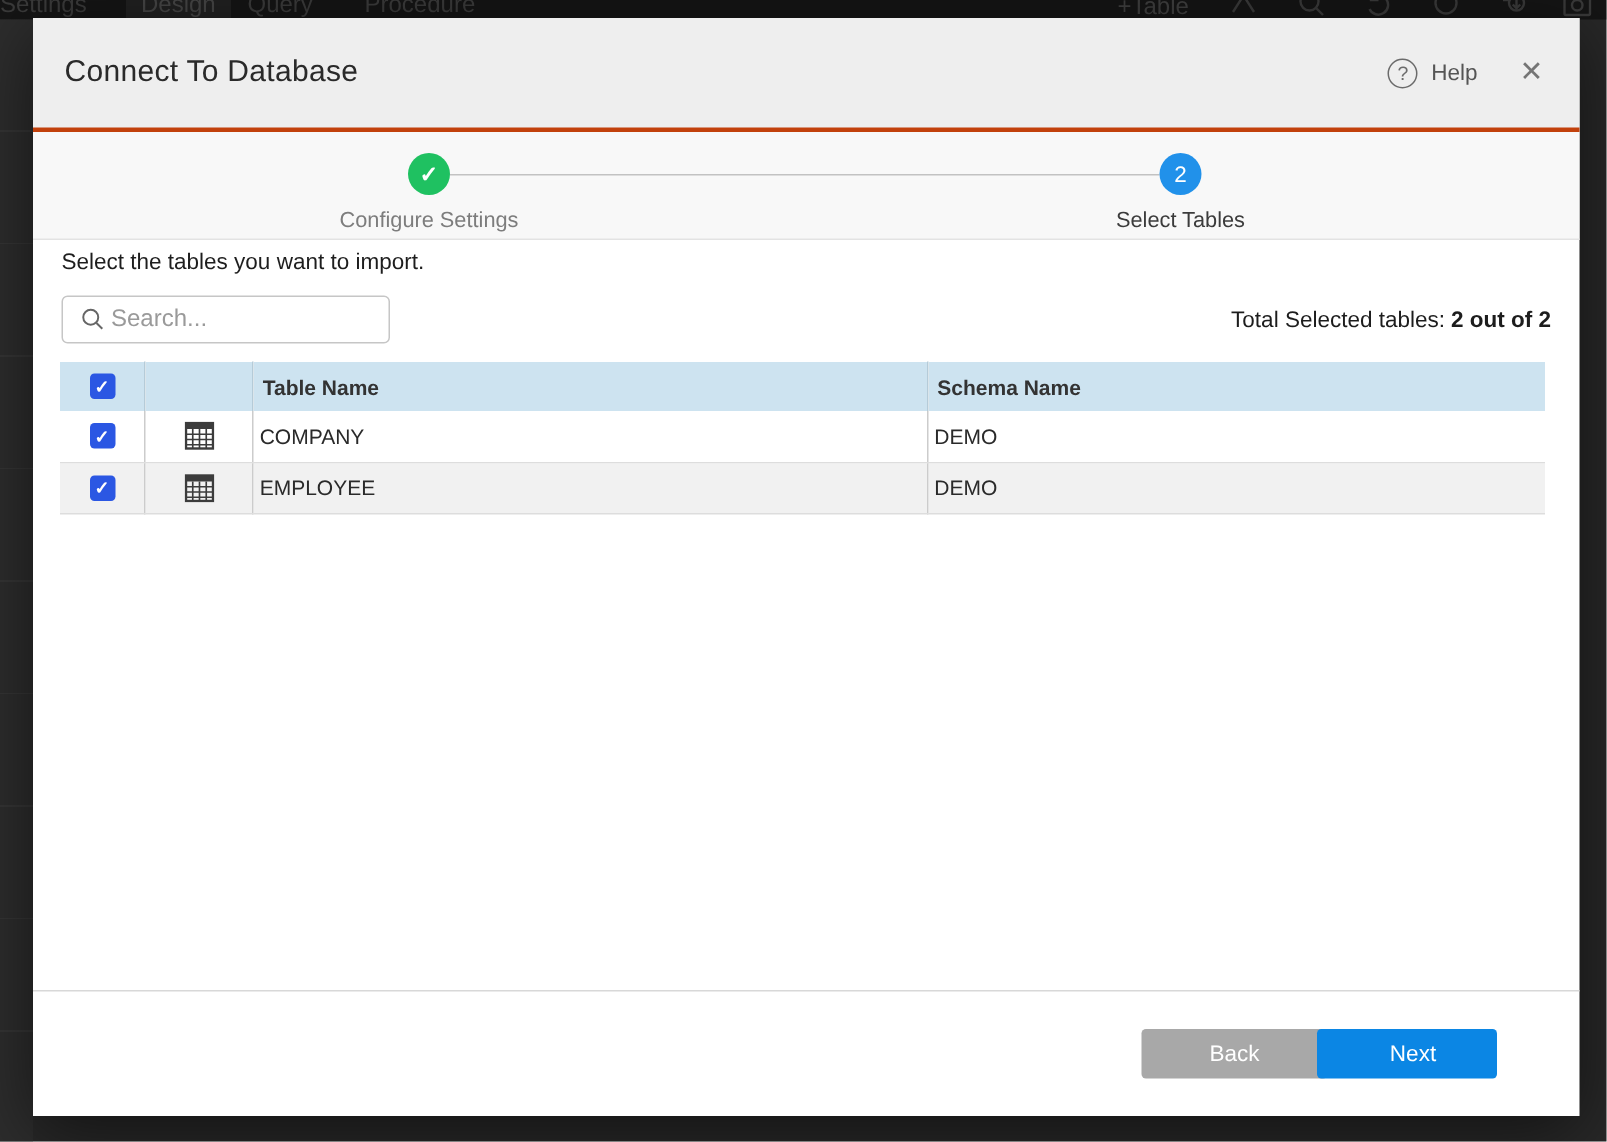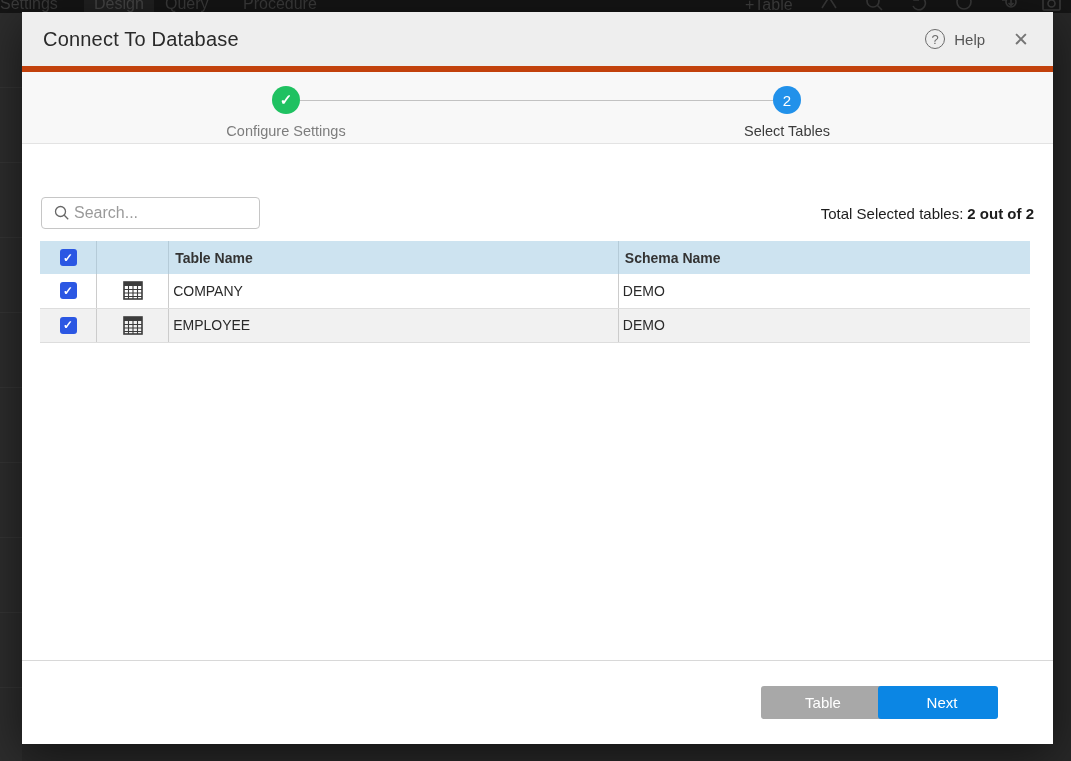--- a/index.html
+++ b/index.html
@@ -13,21 +13,21 @@
   .bg-addtable { position:absolute; top:-4px; left:745px; font-size:16px; color:#3f3f3f; }
   .bg-toolicon { position:absolute; top:-9px; width:22px; height:22px; }
   .bg-toolicon svg { stroke:#3a3a3a; fill:none; stroke-width:1.6px; }
   .left-strip { position:absolute; left:0; top:13px; width:22px; height:748px;
     background:repeating-linear-gradient(to bottom, #2d2d2d 0 74px, #353535 74px 75px); z-index:1; }
 
   
   .dialog { position:absolute; left:22px; top:12px; width:1031px; height:732px; background:#ffffff;
     box-shadow:0 10px 45px rgba(0,0,0,0.55); z-index:2; }
 
-  .dlg-header { height:60px; background:#eeeeee; border-bottom:6px solid #c2410c; display:flex; align-items:center; }
+  .dlg-header { height:76px; background:#eeeeee; border-bottom:3px solid #c2410c; display:flex; align-items:center; }
   .dlg-title { font-size:20px; color:#2a2a2a; margin-left:21px; letter-spacing:.2px; }
   .dlg-header-right { margin-left:auto; display:flex; align-items:center; }
   .help-btn { display:flex; align-items:center; gap:9px; cursor:pointer; }
   .help-circle { width:20px; height:20px; border:1.5px solid #6b6b6b; border-radius:50%; color:#6b6b6b;
     font-size:13px; display:flex; align-items:center; justify-content:center; }
   .help-label { font-size:15px; color:#555555; }
   .close-btn { font-size:19px; color:#757575; margin:0 24px 0 28px; cursor:pointer; line-height:1; }
 
   
   .stepper { position:relative; height:72px; background:#f8f8f8; border-bottom:1px solid #e3e3e3; }
@@ -140,20 +140,21 @@
     <div class="step step-1">
       <div class="step-circle complete">✓</div>
       <div class="step-label">Configure Settings</div>
     </div>
     <div class="step step-2">
       <div class="step-circle active">2</div>
       <div class="step-label">Select Tables</div>
     </div>
   </div>
 
+  <div class="instruction">Select the tables you want to import.</div>
 
   <div class="search-box">
     <svg width="16" height="16" viewBox="0 0 16 16">
       <circle cx="6.5" cy="6.5" r="5" fill="none" stroke="#666" stroke-width="1.3"></circle>
       <line x1="10.3" y1="10.3" x2="14.2" y2="14.2" stroke="#666" stroke-width="1.3"></line>
     </svg>
     <input class="search-input" type="text" placeholder="Search..." style="">
   </div>
 
   <div class="summary">
@@ -193,15 +194,15 @@
           <rect x="1" y="1" width="18" height="4" fill="#3c3c3c"></rect>
           <path d="M1 8.5 h18 M1 12 h18 M1 15.5 h18 M5.5 5 v13 M10 5 v13 M14.5 5 v13" stroke="#3c3c3c" stroke-width="1.1" fill="none"></path>
         </svg></td>
         <td class="c-name">EMPLOYEE</td>
         <td class="c-schema">DEMO</td>
       </tr>
     </tbody>
   </table>
 
   <div class="footer-divider"></div>
-  <button class="btn btn-back">Table</button>
+  <button class="btn btn-back">Back</button>
   <button class="btn btn-next">Next</button>
 </div>
 
 </body></html>

